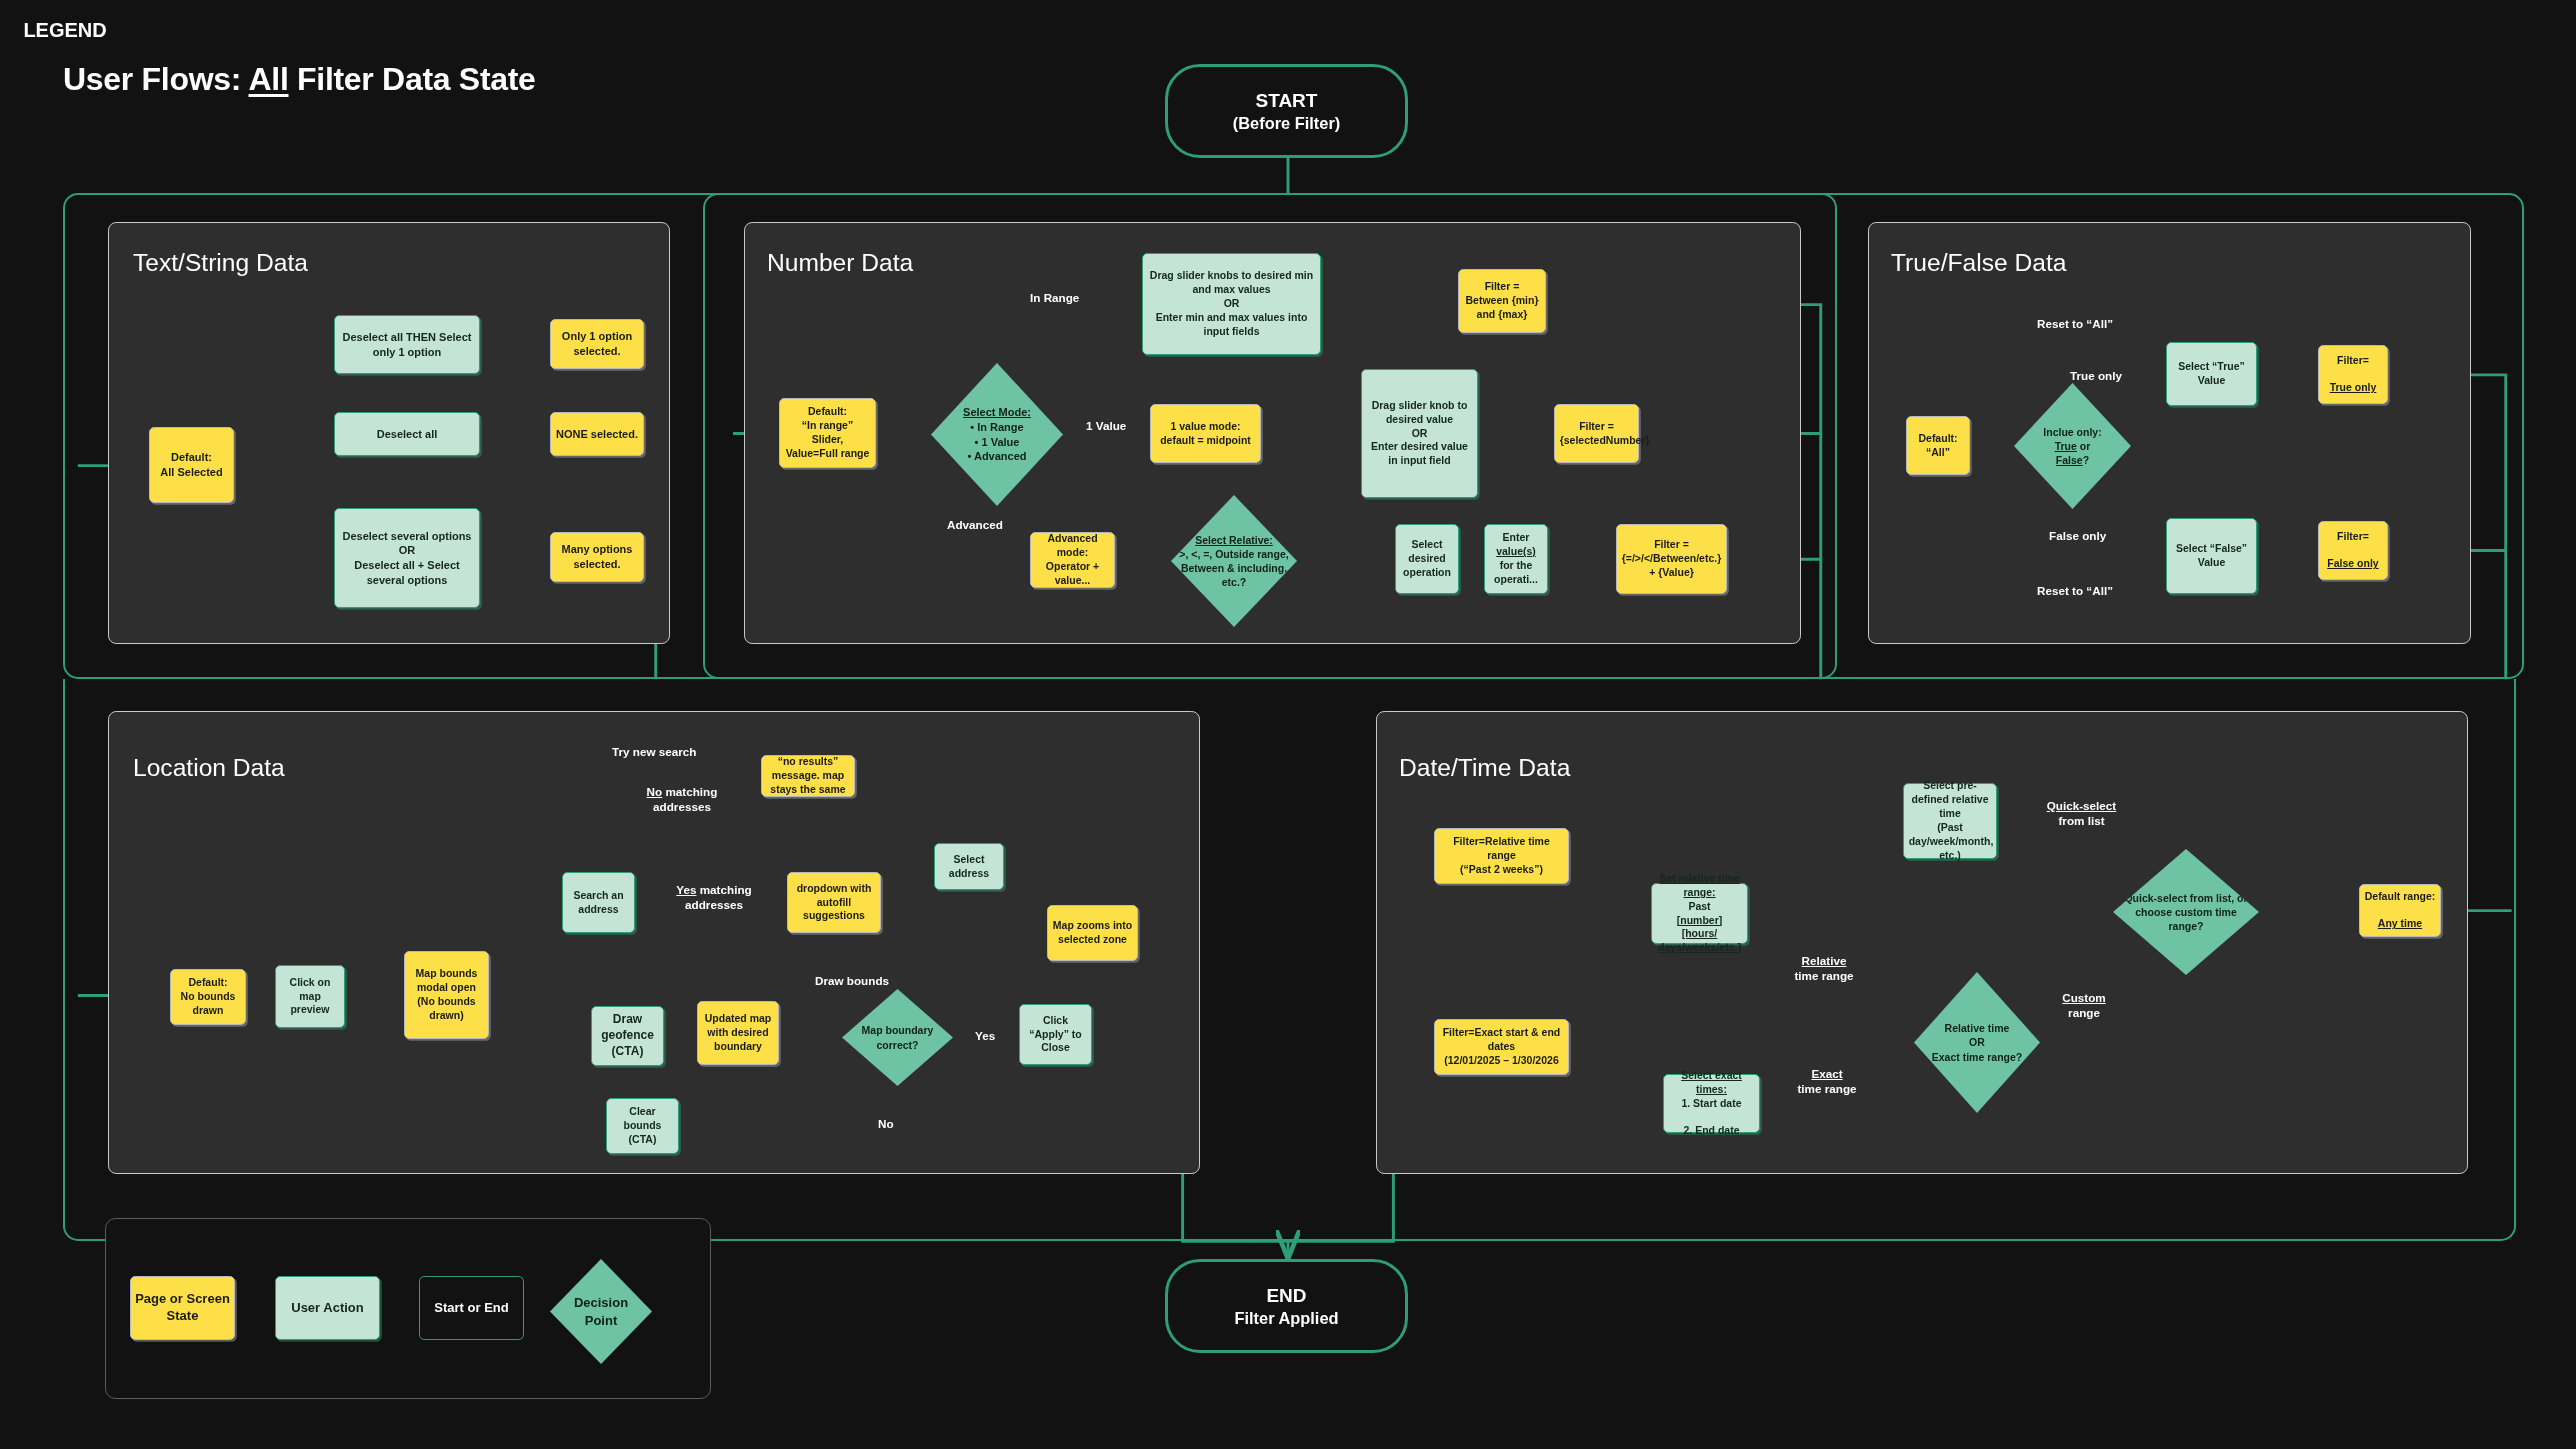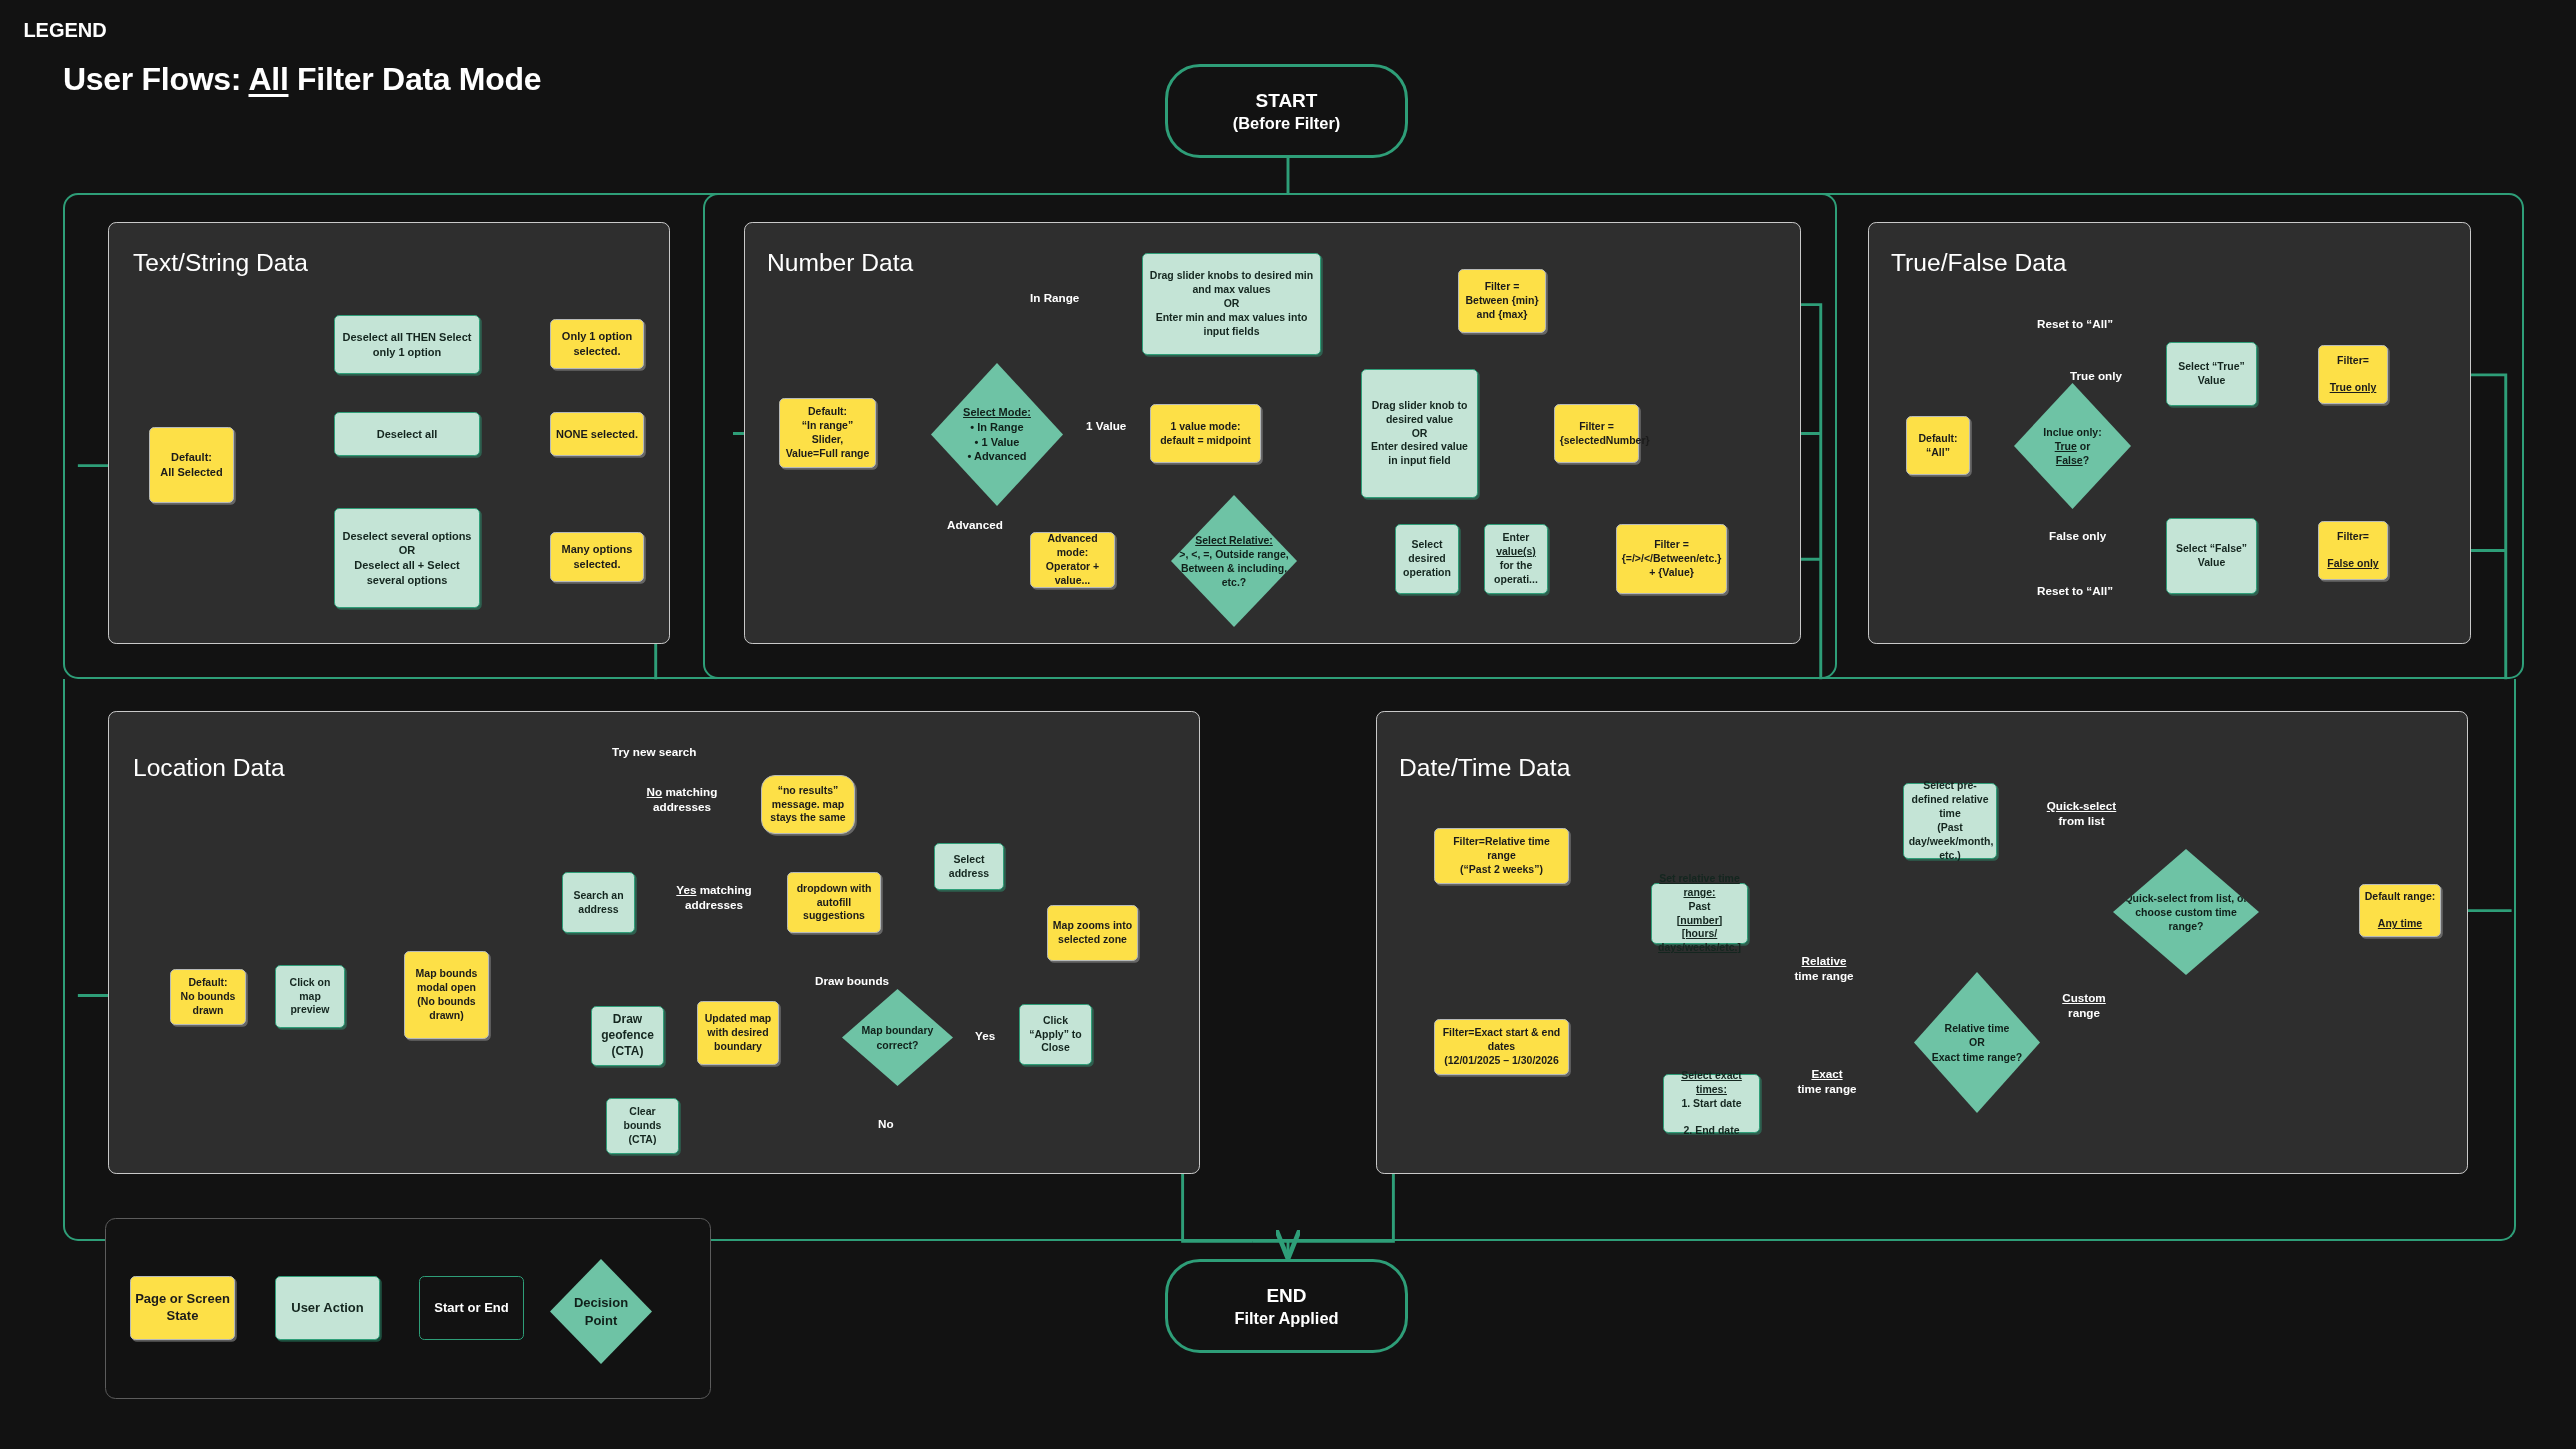--- a/index.html
+++ b/index.html
@@ -52,21 +52,21 @@
      line-height:1.3;box-sizing:border-box;}
 
   svg.wires{position:absolute;left:0;top:0;width:2576px;height:1450px;pointer-events:none;}
 </style>
 </head>
 <body>
 
 <div id="stage">
 
   <div id="page-title">
-    <span>User Flows: </span><u>All</u><span> Filter Data Mode</span>
+    <span>User Flows: </span><u>All</u><span> Filter Data State</span>
   </div>
 
   <svg class="wires" viewBox="0 0 4400 2476">
     <defs>
       <marker id="ah" markerWidth="10" markerHeight="8" refX="9" refY="4" orient="auto">
         <path d="M0,0 L10,4 L0,8" fill="none" stroke="#2e9e78" stroke-width="1.6"></path>
       </marker>
     </defs>
     <g fill="none" stroke="#2e9e78" stroke-width="5" marker-end="url(#ah)">
 
@@ -323,21 +323,21 @@
   </div>
   <div class="node action" style="left:275px;top:965px;width:70px;height:63px;font-size:10.5px;">
     <span>Click on map preview</span>
   </div>
   <div class="node state" style="left:404px;top:951px;width:85px;height:88px;font-size:10.5px;">
     <span>Map bounds modal open (No bounds drawn)</span>
   </div>
   <div class="node action" style="left:562px;top:872px;width:73px;height:61px;font-size:10.5px;">
     <span>Search an address</span>
   </div>
-  <div class="node state" style="left:761px;top:775px;width:94px;height:59px;font-size:10.5px;border-radius:14px;">
+  <div class="node state" style="left:761px;top:755px;width:94px;height:42px;font-size:10.5px;">
     <span>“no results” message. map stays the same</span>
   </div>
   <div class="node state" style="left:787px;top:872px;width:94px;height:61px;font-size:10.5px;">
     <span>dropdown with autofill suggestions</span>
   </div>
   <div class="node action" style="left:934px;top:843px;width:70px;height:47px;font-size:10.5px;">
     <span>Select address</span>
   </div>
   <div class="node state" style="left:1047px;top:905px;width:91px;height:56px;font-size:10.5px;">
     <span>Map zooms into selected zone</span>

